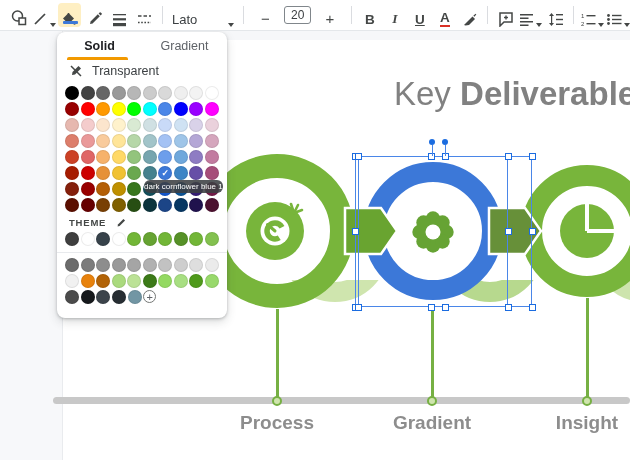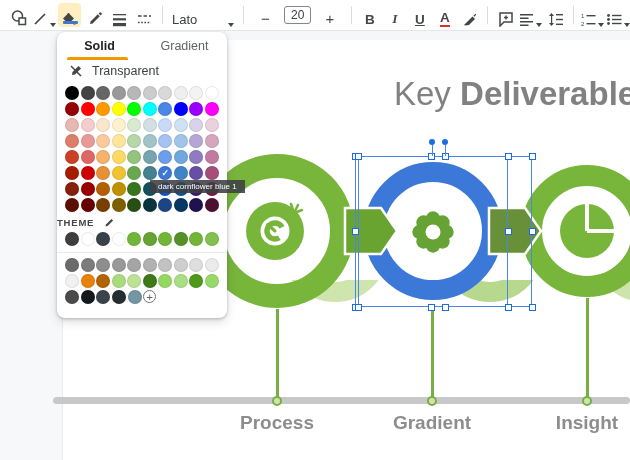--- a/index.html
+++ b/index.html
@@ -33,27 +33,27 @@
   .tab-underline{position:absolute;left:10px;bottom:0;width:61px;height:3px;border-radius:2px 2px 0 0;}
   .transparent-row{display:flex;align-items:center;height:21px;padding-left:12px;color:#3c4043;font-size:12.5px;}
   .transparent-row svg{margin-right:9px;}
   .swatch-row{display:flex;justify-content:space-between;padding:0 8px;margin-bottom:2px;}
   .swatch{width:14px;height:14px;border-radius:50%;box-shadow:inset 0 0 0 1px rgba(0,0,0,.08);
     display:flex;align-items:center;justify-content:center;flex:0 0 auto;}
   .swatch .chk{color:#fff;font-size:9px;line-height:1;font-weight:bold;}
   .swatch-ghost{visibility:hidden;}
   .swatch-add{width:13px;height:13px;border-radius:50%;border:1px solid #747775;color:#5f6368;font-size:11px;
     display:flex;align-items:center;justify-content:center;box-sizing:border-box;flex:0 0 auto;}
-  .sec-label{font-size:9.5px;font-weight:bold;letter-spacing:.8px;color:#444746;
+  .sec-label{font-size:9.5px;font-weight:bold;letter-spacing:.8px;color:#444746;padding-left:12px;
     display:flex;align-items:center;margin-top:5px;margin-bottom:4px;}
   .sec-label svg{margin-left:10px;}
   .panel-divider{height:1px;background:#e8eaed;margin:6px 0 5px 0;}
   #palette{margin-top:5px;}
-  .tooltip{position:absolute;left:150px;top:180px;background:rgba(60,64,67,.88);color:#fff;font-size:8px;
-    padding:2px 8px;border-radius:0;white-space:nowrap;z-index:31;}
+  .tooltip{position:absolute;left:144px;top:180px;background:rgba(60,64,67,.88);color:#fff;font-size:8px;
+    padding:2px 0;border-radius:6px;white-space:nowrap;z-index:31;}
 
   
   .title{position:absolute;left:394px;top:76px;font-size:33px;color:#818181;white-space:nowrap;z-index:2;line-height:1.1;}
   .ring{position:absolute;border-style:solid;border-radius:50%;box-sizing:border-box;background:transparent;z-index:2;}
   .arc-clip{position:absolute;overflow:hidden;z-index:1;}
   .arc-ring{position:absolute;border-style:solid;border-radius:50%;box-sizing:border-box;}
   .stem{position:absolute;width:2.5px;z-index:1;}
   .t-dot{position:absolute;width:10px;height:10px;border-radius:50%;box-sizing:border-box;z-index:3;}
   .t-bar{position:absolute;left:53px;top:397px;width:577px;height:7px;border-radius:4px;z-index:2;}
   .t-label{position:absolute;top:412px;width:140px;text-align:center;font-size:19px;font-weight:bold;z-index:2;}

